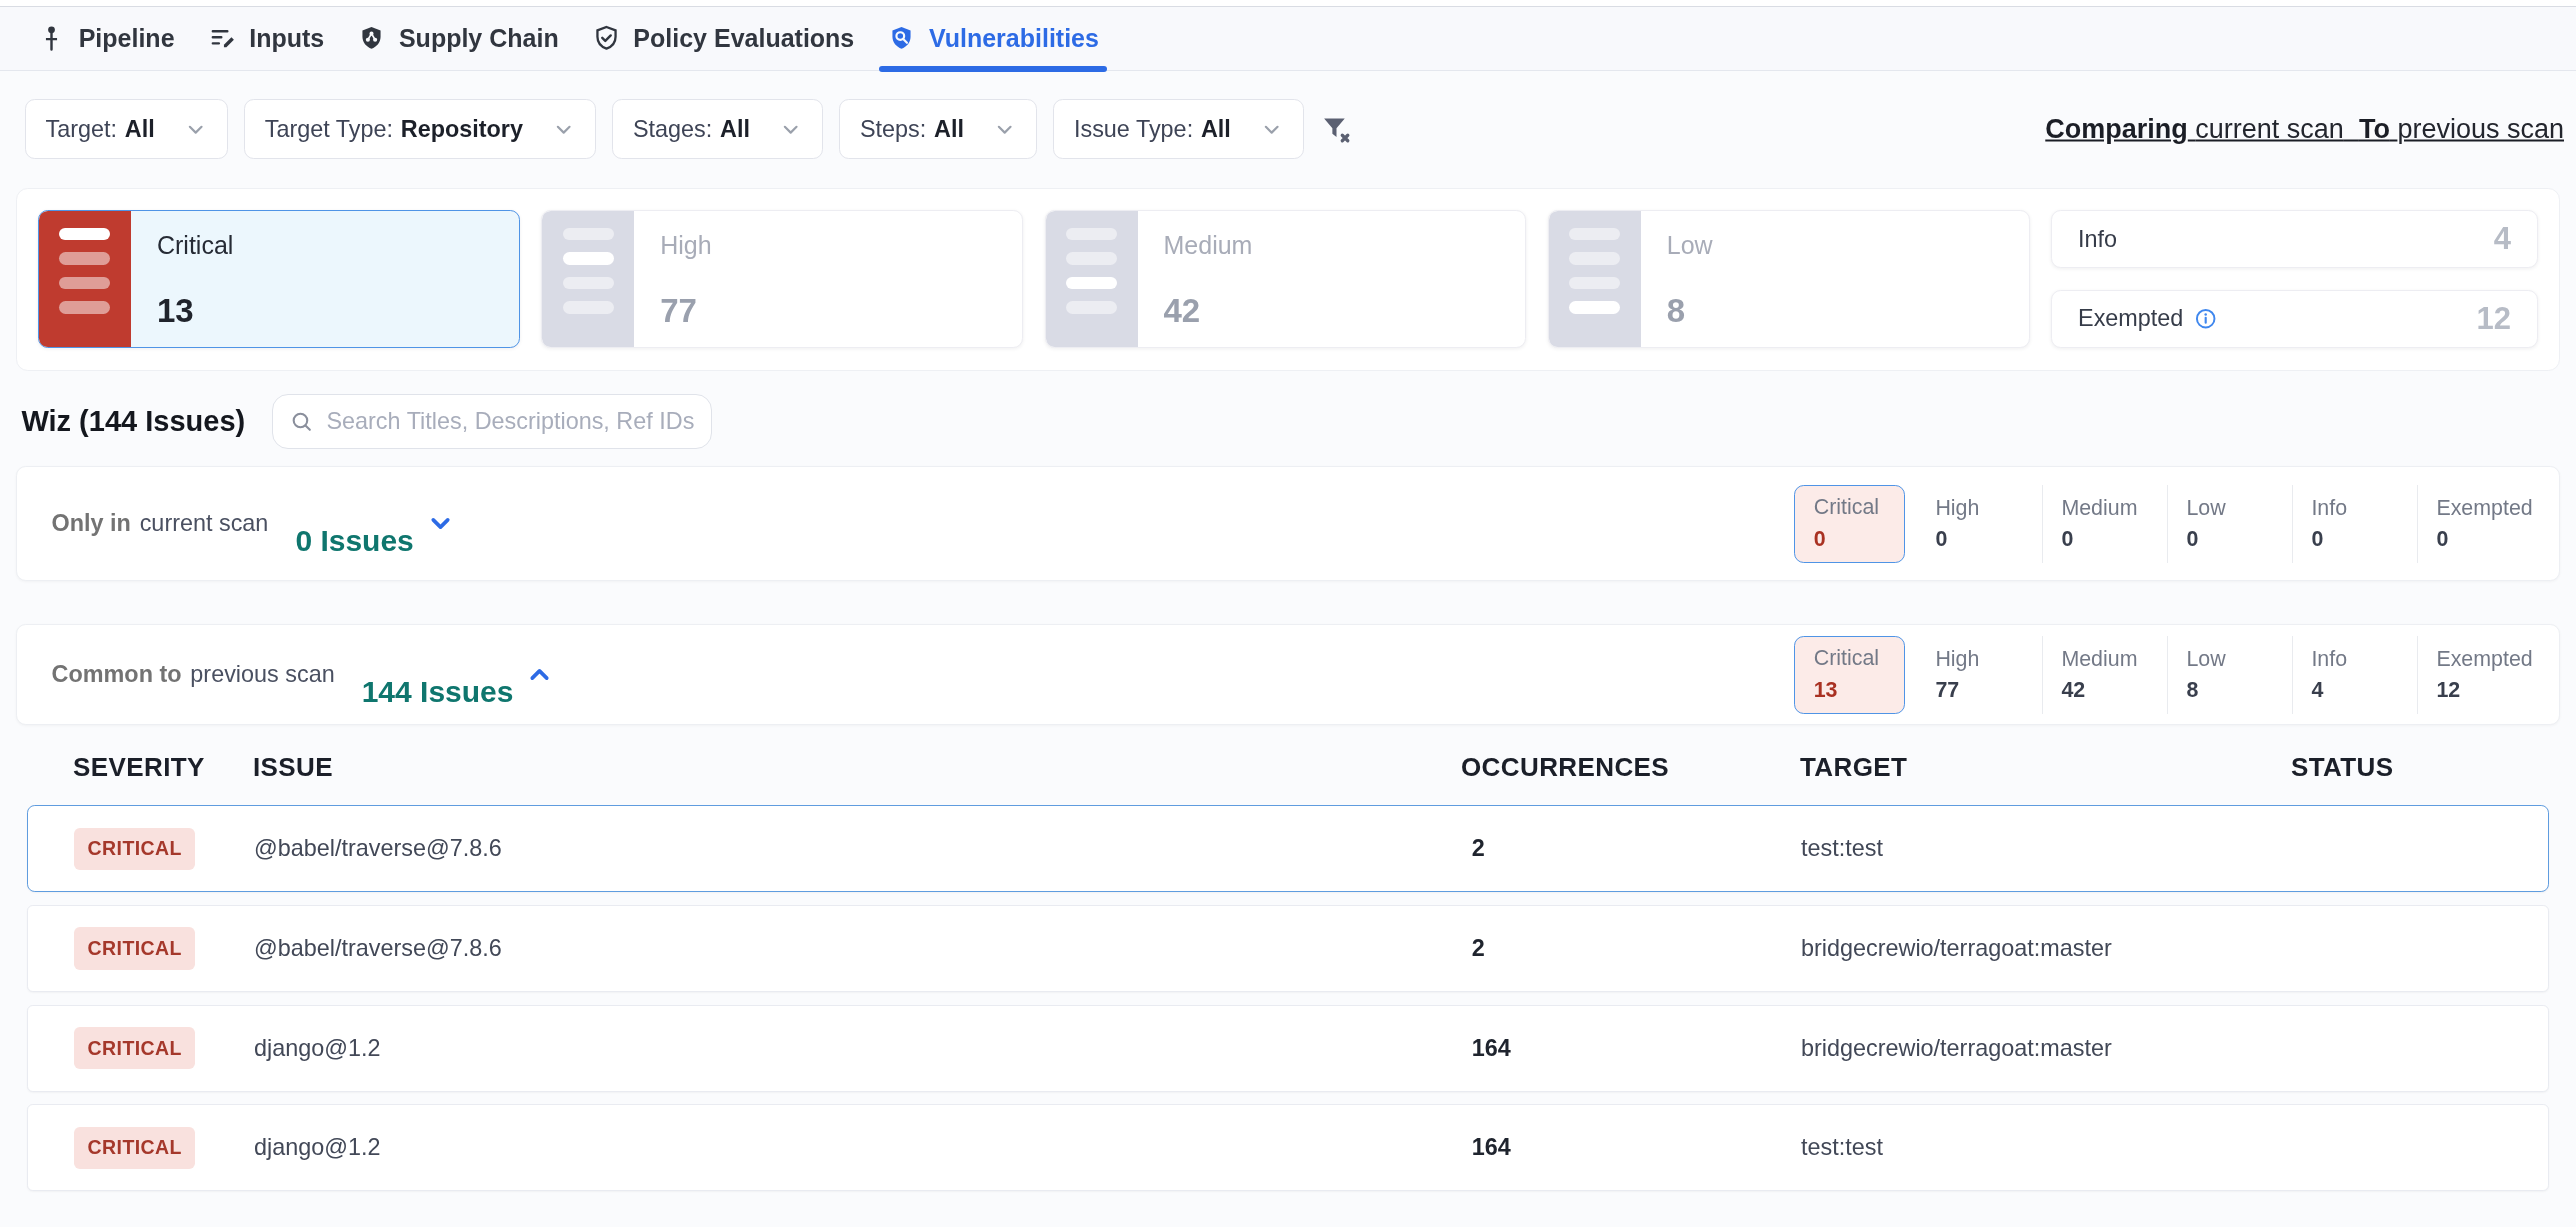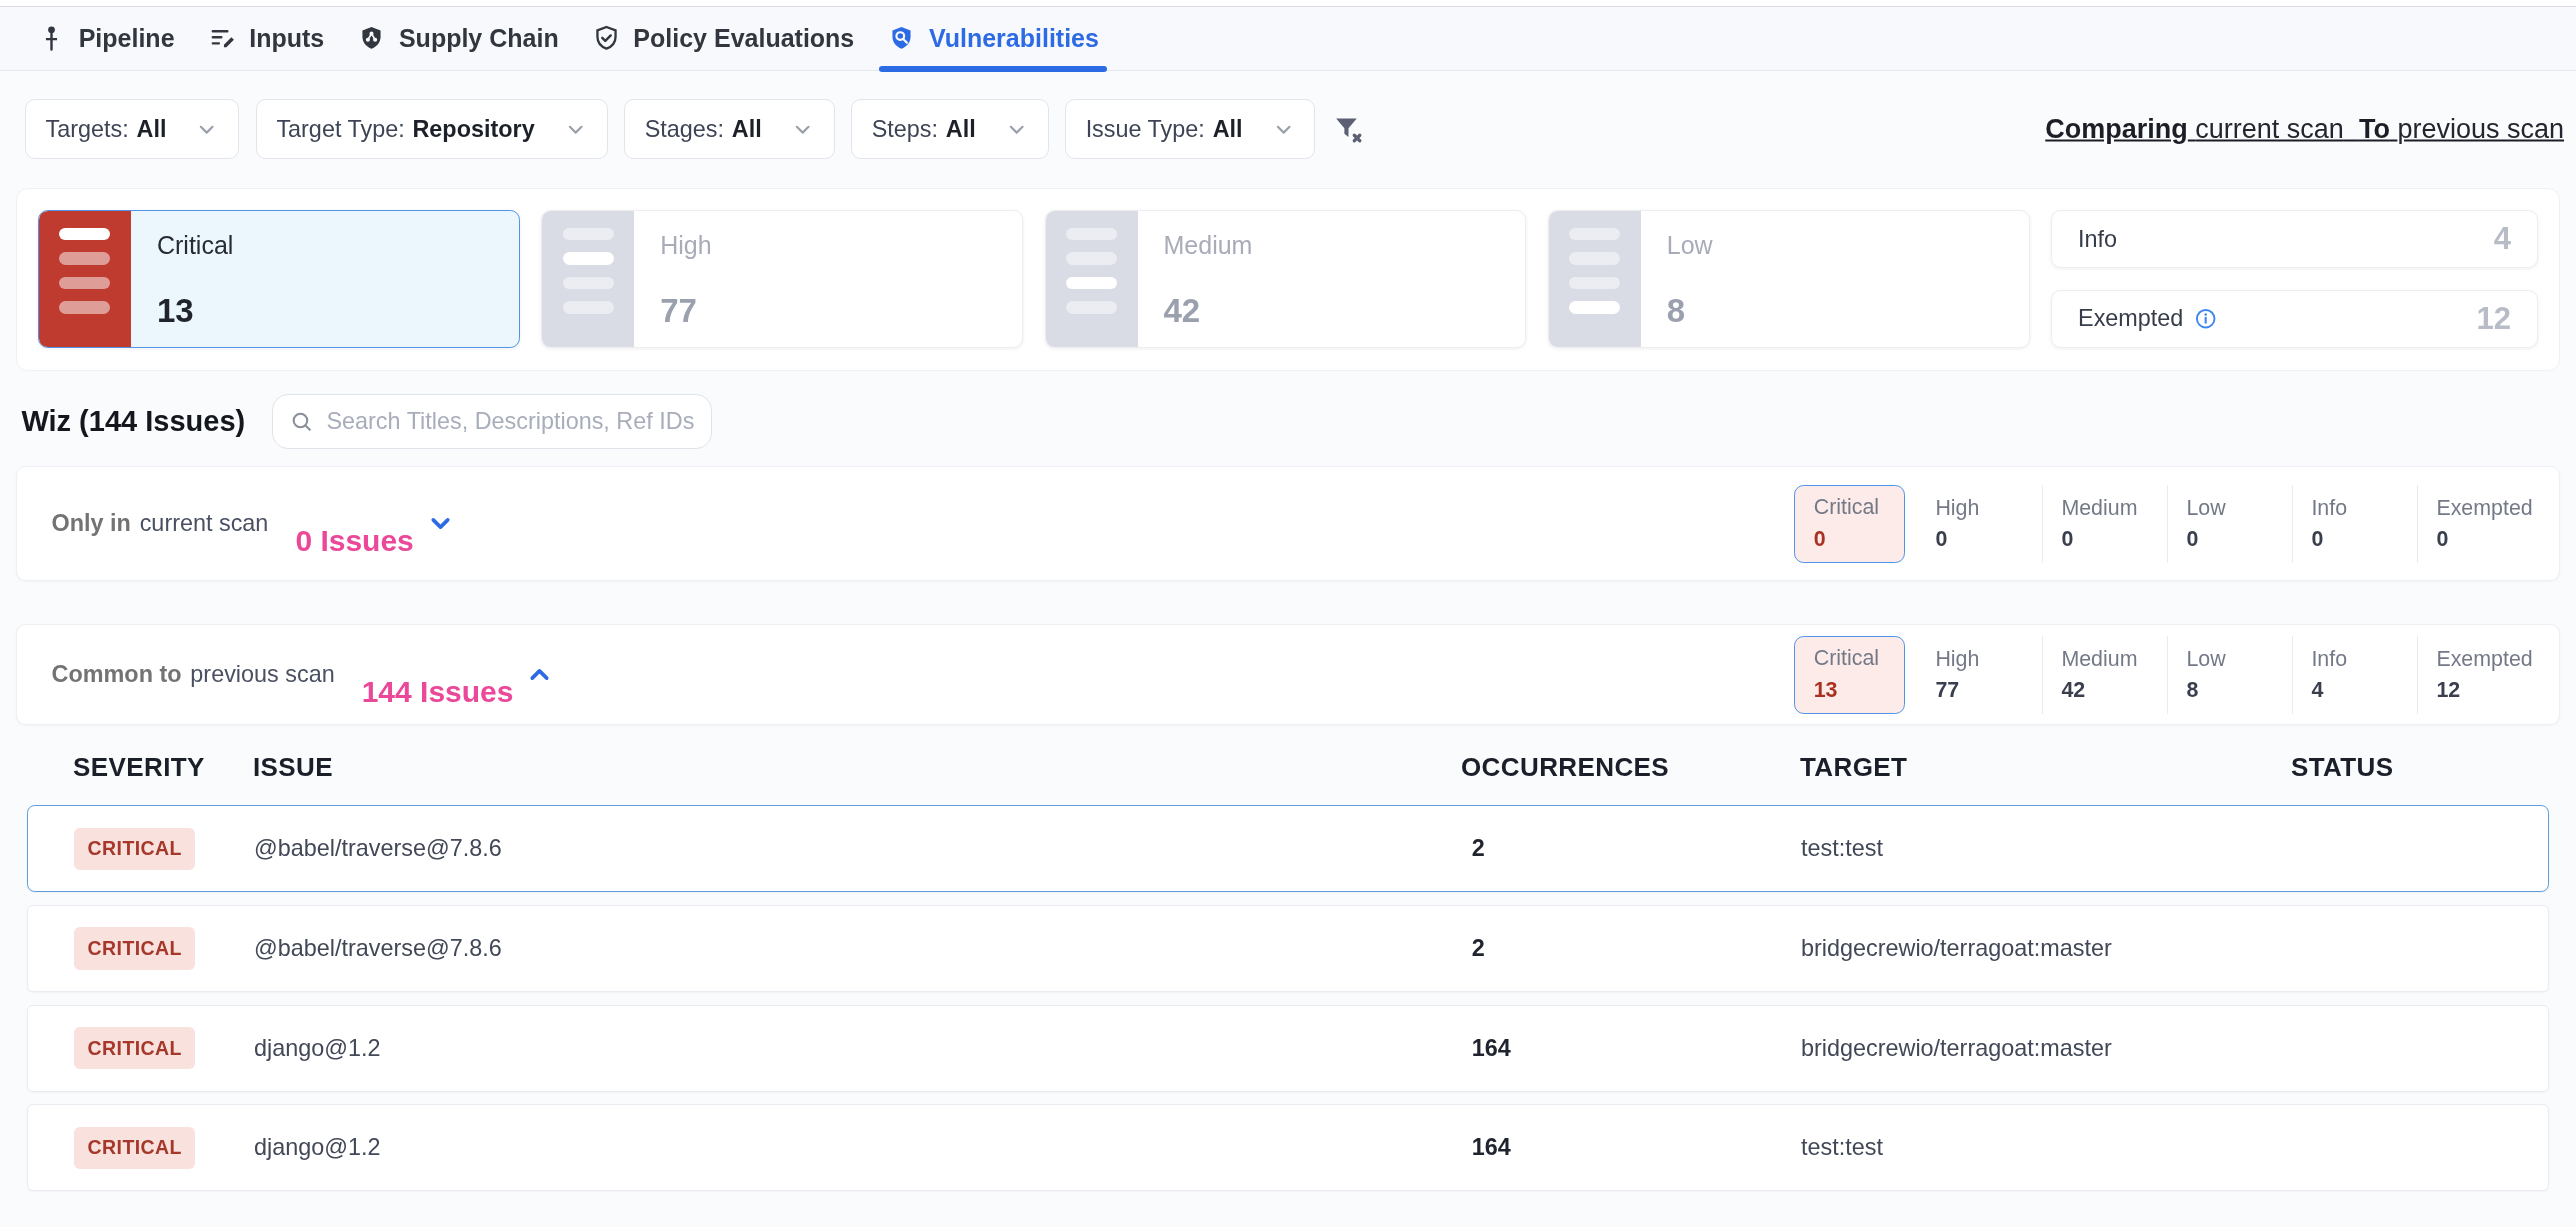--- a/index.html
+++ b/index.html
@@ -83,21 +83,21 @@
 
   
   .panel { margin: 0 15.6px; background: #ffffff; border: 1px solid #edeff3;
     border-radius: 9.7px; box-shadow: 0 1px 2.9px rgba(20,24,34,.04);
     display: flex; align-items: center; padding: 0 17.5px 0 35px; }
   .panel.p-only { margin-top: 17.5px; height: 115px; }
   .panel.p-common { margin-top: 43px; height: 101px; }
   .sec-left { display: flex; align-items: center; cursor: pointer; }
   .sec-prefix { font-size: 23.4px; font-weight: 700; color: #737373; }
   .sec-scope { font-size: 23.4px; color: #4a5061; margin-left: 8.8px; }
-  .sec-issues { font-size: 30px; font-weight: 700; color: #ec4899; margin-left: 27px; margin-top: 35px; }
+  .sec-issues { font-size: 30px; font-weight: 700; color: #0f766e; margin-left: 27px; margin-top: 35px; }
   .sec-chevron { width: 29px; height: 29px; margin-left: 11.7px; color: #2d6be5; display: inline-flex; }
   .sec-chevron svg { width: 29px; height: 29px; }
 
   .chips { margin-left: auto; display: flex; align-items: stretch; height: 78px; }
   .chip { width: 125px; padding: 10.7px 0 0 18.5px; cursor: pointer; }
   .chip + .chip { border-left: 1px solid #e9ebef; }
   .chip.selected + .chip { border-left: none; }
   .chip.selected { width: 111px; margin-right: 11.7px; background: #fcebe8;
     border: 1.9px solid #4f94e6; border-radius: 9.7px; padding-top: 8.8px; }
   .chip-label { font-size: 21.4px; color: #737987; }
@@ -182,21 +182,21 @@
           </g>
         </svg>
       </span>
     <span class="tab-label">Vulnerabilities</span>
   </div>
 </nav>
 
 <div class="filter-row">
   <div class="pills">
   <div class="pill">
-    <span class="pill-label">Targets:</span>
+    <span class="pill-label">Target:</span>
     <span class="pill-value">All</span>
     <span class="pill-chevron">
       <svg viewBox="0 0 24 24">
             <path d="M6 9l6 6 6-6" fill="none" stroke="currentColor" stroke-width="2.2" stroke-linecap="round" stroke-linejoin="round"></path>
           </svg>
     </span>
   </div>
 
   <div class="pill">
     <span class="pill-label">Target Type:</span>

